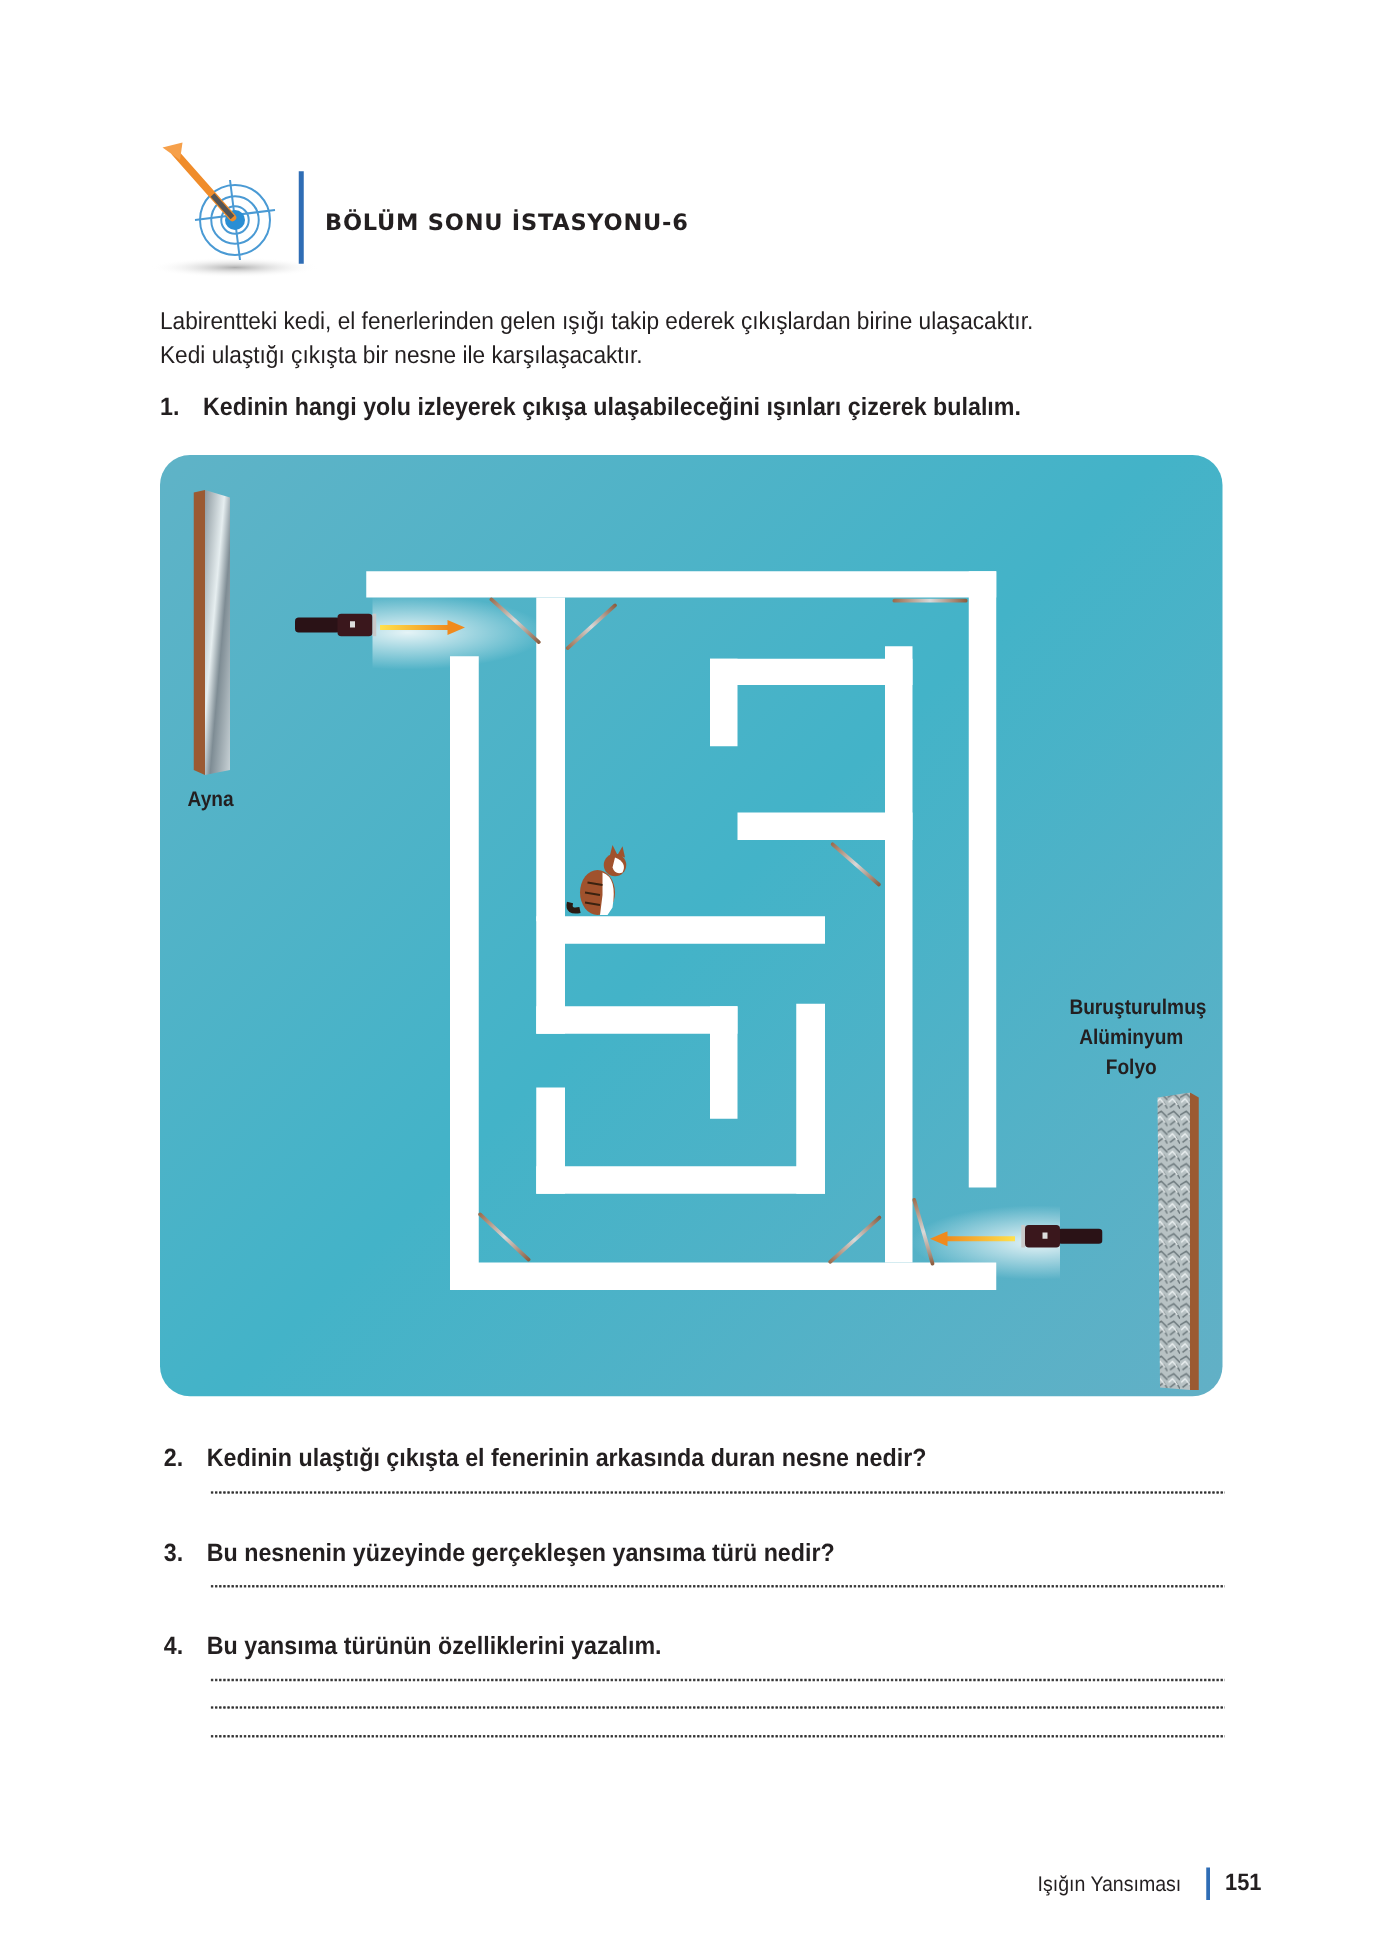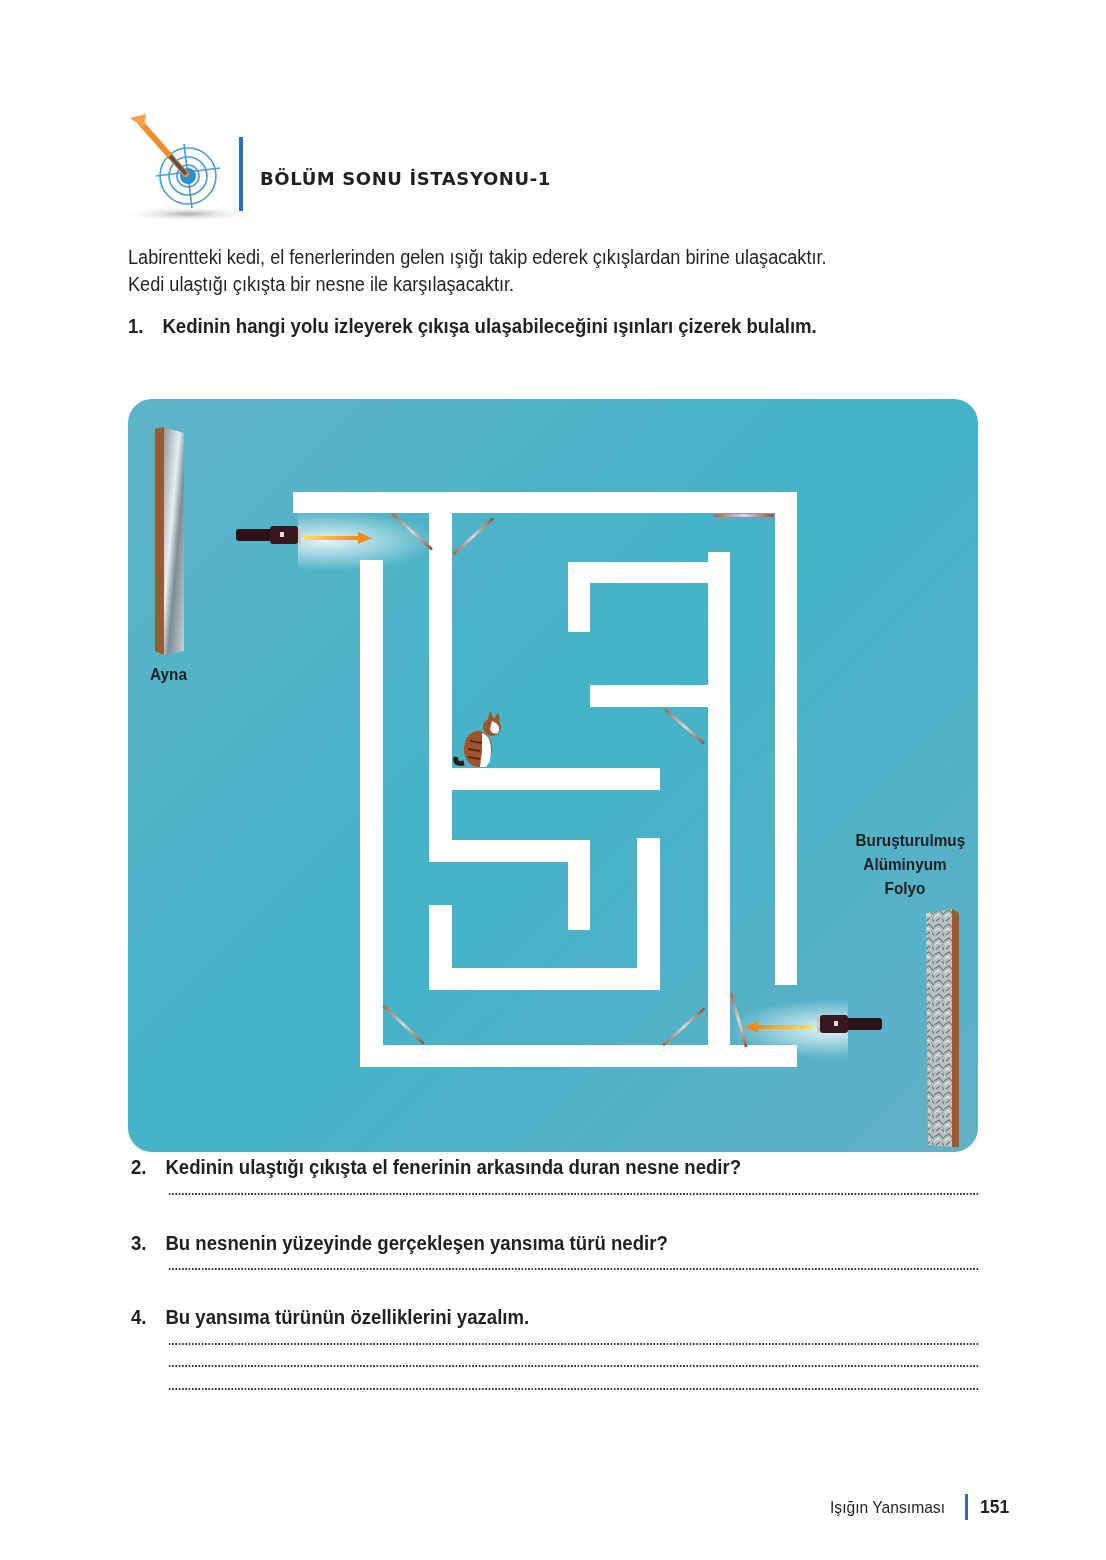--- a/index.html
+++ b/index.html
@@ -4,21 +4,21 @@
 <style>
   html, body { margin: 0; padding: 0; background: #ffffff; }
   body { width: 1106px; height: 1560px; position: relative; overflow: hidden; font-family: "Liberation Sans", sans-serif; color: #231f20; }
   .abs { position: absolute; }
   .header-icon { left: 118px; top: 108px; width: 140px; height: 118px; }
   .header-bar { left: 239px; top: 137px; width: 4px; height: 74px; background: #2f6db5; }
   .header-title { left: 260px; top: 168px; font-family: "DejaVu Sans", sans-serif; font-weight: bold; font-size: 18px; letter-spacing: 0.6px; color: #231f20; }
   .intro { left: 128px; top: 244px; width: 860px; font-size: 19.5px; line-height: 27px; transform: scaleX(0.93); transform-origin: left top; white-space: nowrap; }
   .q-line { font-weight: bold; font-size: 20px; transform: scaleX(0.93); transform-origin: left top; white-space: nowrap; }
   .q-num { display: inline-block; width: 37px; }
-  .maze-panel { left: 128px; top: 364px; width: 850px; height: 753px; border-radius: 24px; background: linear-gradient(135deg, #5fb3c7 0%, #43b3c8 50%, #62b0c6 100%); overflow: hidden; margin-top: 35px; }
+  .maze-panel { left: 128px; top: 364px; width: 850px; height: 753px; border-radius: 24px; background: linear-gradient(135deg, #5fb3c7 0%, #43b3c8 50%, #62b0c6 100%); overflow: hidden; }
   .wall { position: absolute; background: #ffffff; }
   .mirror-line { position: absolute; height: 3px; background: linear-gradient(90deg, #9b6a4a, #d8d8d8 50%, #8a5a3c); transform-origin: left center; border-radius: 2px; }
   .label { position: absolute; font-weight: bold; font-size: 17px; color: #231f20; transform: scaleX(0.9); }
   .dots { position: absolute; left: 168px; width: 812px; height: 2px; background-image: radial-gradient(circle, #333 0.9px, transparent 1.1px); background-size: 3.3px 2px; background-repeat: repeat-x; }
   .footer-text { left: 830px; top: 1498px; font-size: 17px; transform: scaleX(0.92); transform-origin: left top; }
   .footer-bar { left: 965px; top: 1494px; width: 3px; height: 26px; background: #2f6db5; }
   .footer-page { left: 980px; top: 1496px; font-size: 19px; font-weight: bold; transform: scaleX(0.92); transform-origin: left top; }
 </style>
 </head>
 <body>
@@ -39,21 +39,21 @@
       <line x1="38" y1="68" x2="102" y2="60"></line>
       <line x1="66" y1="36" x2="74" y2="100"></line>
     </g>
     <circle cx="70" cy="68" r="8" fill="#2a8ed4"></circle>
     <line x1="22" y1="14" x2="68" y2="66" stroke="#f08c2a" stroke-width="6" stroke-linecap="round"></line>
     <line x1="52" y1="48" x2="68" y2="66" stroke="#555" stroke-width="4"></line>
     <path d="M12 10 L28 6 L26 20 Z" fill="#f6a04a"></path>
   </svg>
 </div>
 <div class="abs header-bar"></div>
-<div class="abs header-title">BÖLÜM SONU İSTASYONU-1</div>
+<div class="abs header-title">BÖLÜM SONU İSTASYONU-6</div>
 
 <div class="abs intro">
   <div>Labirentteki kedi, el fenerlerinden gelen ışığı takip ederek çıkışlardan birine ulaşacaktır.</div>
   <div>Kedi ulaştığı çıkışta bir nesne ile karşılaşacaktır.</div>
 </div>
 
 <div class="abs q-line" style="left:128px; top:315px;">
   <span class="q-num">1.</span><span>Kedinin hangi yolu izleyerek çıkışa ulaşabileceğini ışınları çizerek bulalım.</span>
 </div>
 

